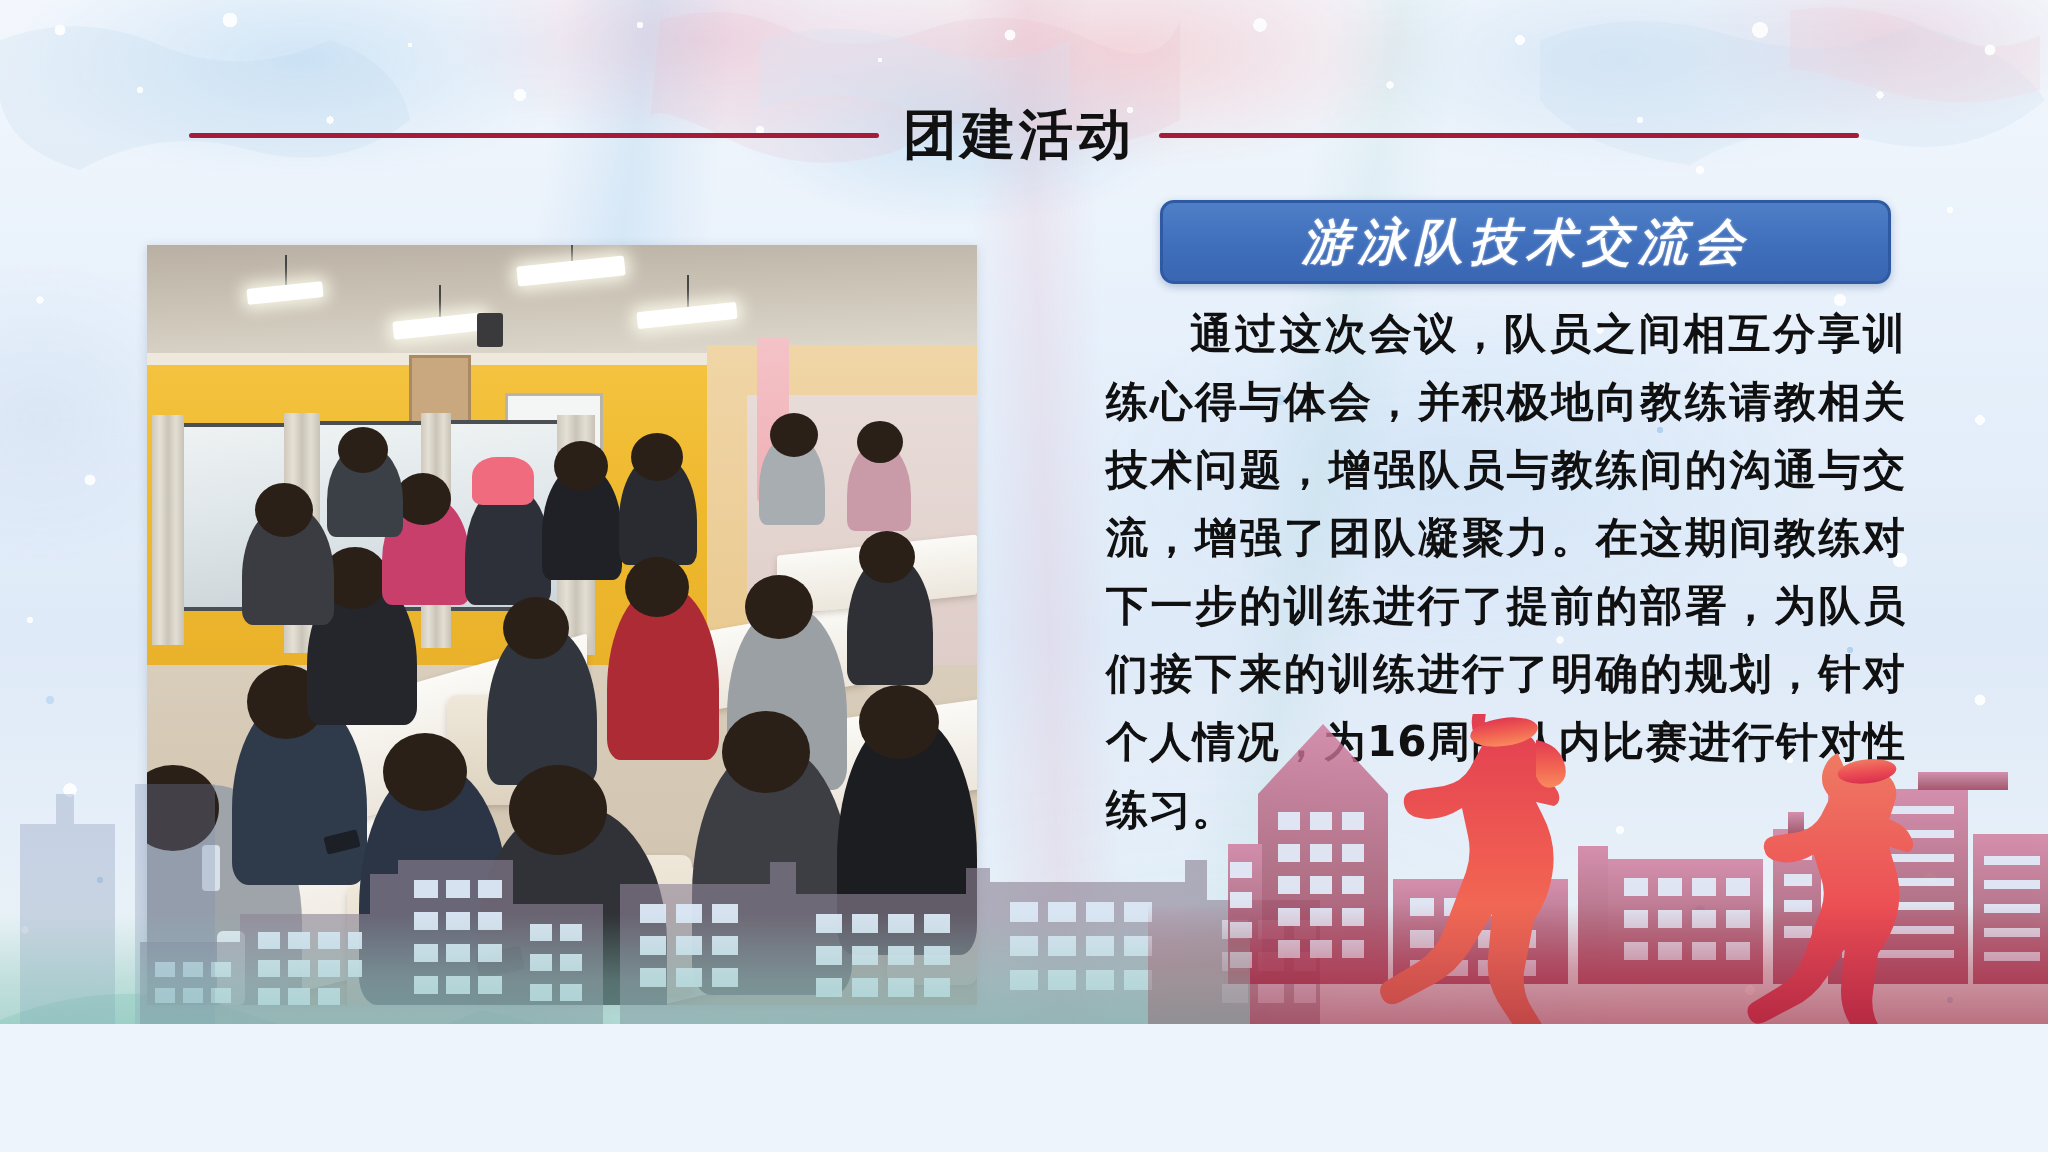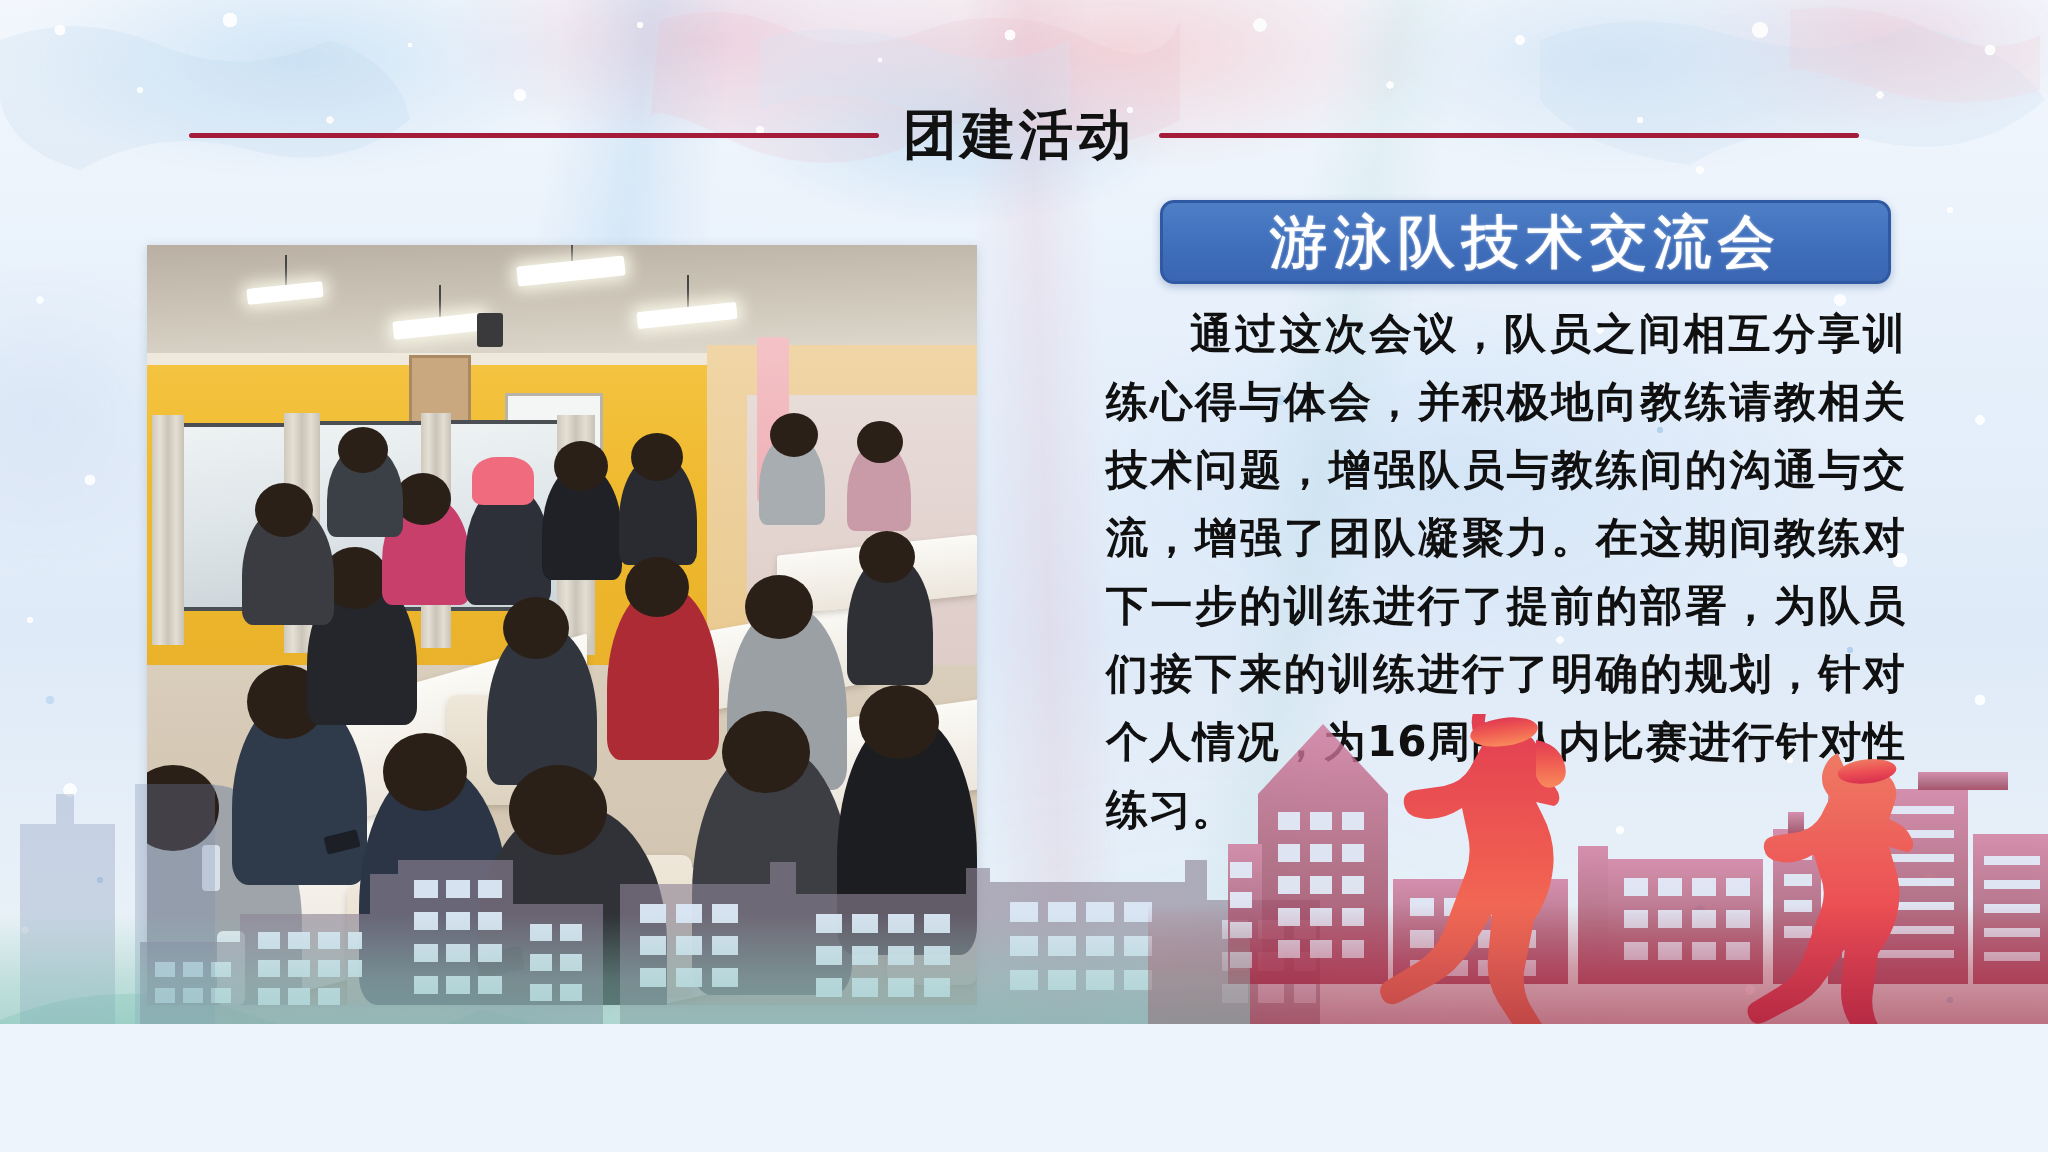--- a/index.html
+++ b/index.html
@@ -155,26 +155,26 @@
          box-shadow:0 3px 6px rgba(90,80,60,.25);}
   .person{position:absolute;border-radius:48% 48% 12% 12%/60% 60% 12% 12%;}
   .head{position:absolute;border-radius:50%;background:#2a2018;}
 
   
   .banner{position:absolute;left:1160px;top:200px;width:725px;height:78px;
           background:linear-gradient(180deg,#4e7fc6 0%,#3f6ebb 55%,#3a66b2 100%);
           border:3px solid #2f5aa3;border-radius:14px;
           display:flex;align-items:center;justify-content:center;
           box-shadow:0 3px 8px rgba(40,70,130,.3);}
-  .banner-text{font-size:58px;font-weight:400;letter-spacing:6px;
+  .banner-text{font-size:50px;font-weight:400;letter-spacing:6px;
      color:#ffffff;
      font-family:"DejaVu Sans","Liberation Sans",sans-serif;
      text-shadow:0 0 1px #fff,0 0 3px rgba(255,255,255,.9);
      -webkit-text-stroke:1px rgba(255,255,255,.95);
-     line-height:1;white-space:nowrap;}
+     line-height:1;white-space:nowrap;font-style:italic;}
 
   
   .body-text{position:absolute;left:1106px;top:300px;width:800px;
     font-size:42px;font-weight:700;color:#101010;letter-spacing:1px;
     line-height:1.62;text-align:justify;text-indent:2em;
     font-family:"DejaVu Sans","Liberation Sans",sans-serif;}
 
   
   .city-left{position:absolute;left:0;bottom:0;width:1320px;height:260px;pointer-events:none;}
   .city-right{position:absolute;right:0;bottom:0;width:820px;height:330px;pointer-events:none;}

